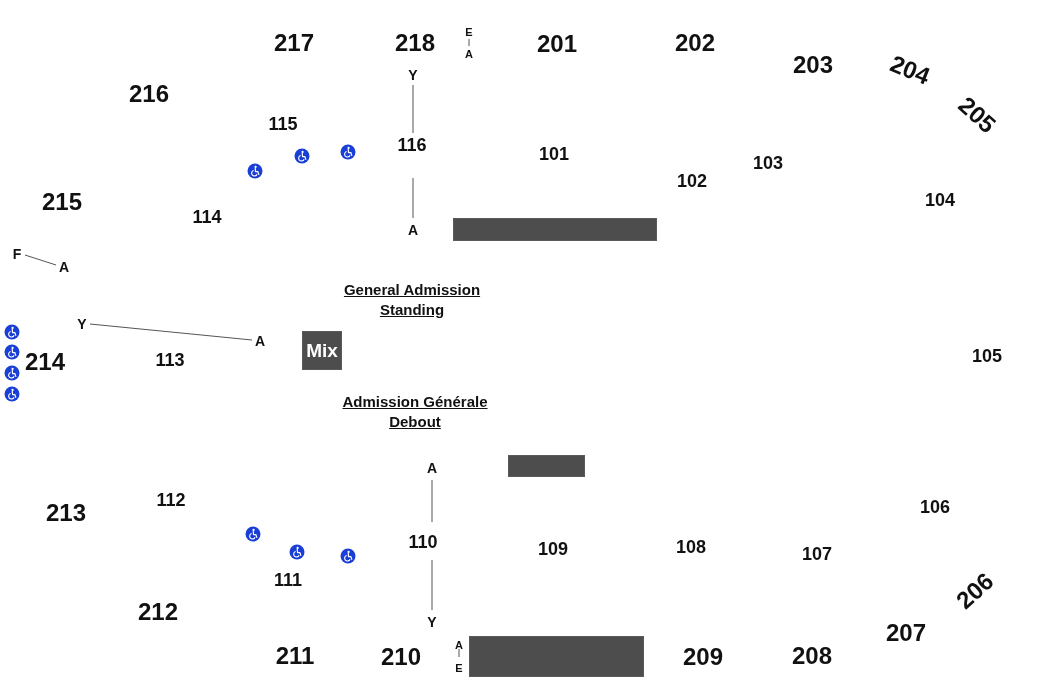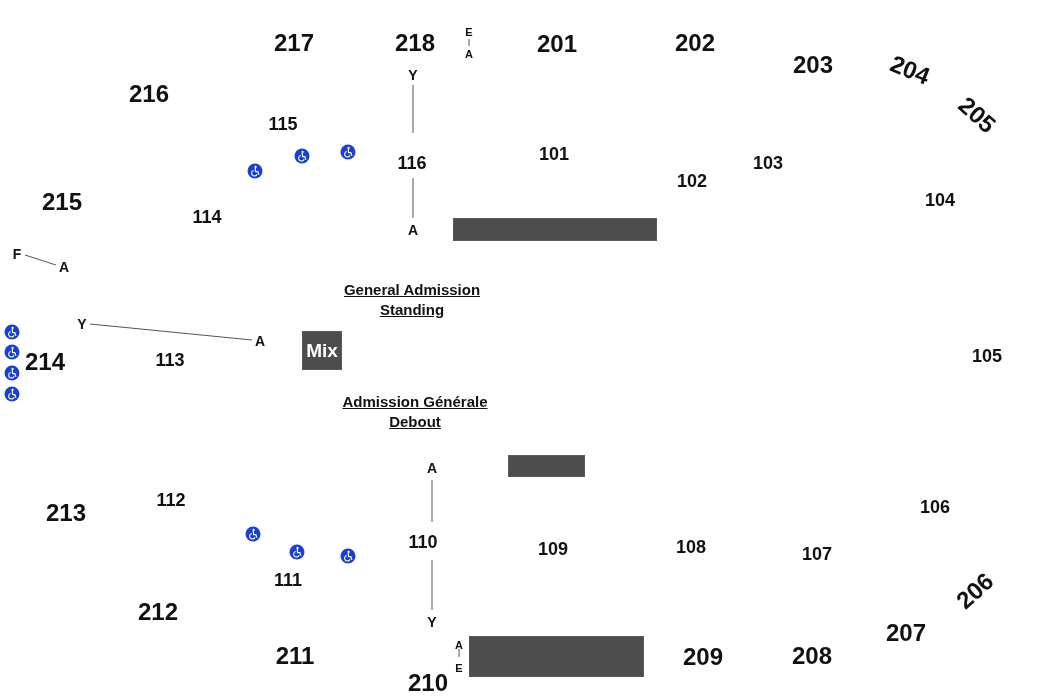--- a/index.html
+++ b/index.html
@@ -58,32 +58,32 @@
 <div class="sec" style="left:935px;top:507px;">106</div>
 <div class="sec" style="left:817px;top:554px;">107</div>
 <div class="sec" style="left:691px;top:547px;">108</div>
 <div class="sec" style="left:553px;top:549px;">109</div>
 <div class="sec" style="left:423px;top:542px;">110</div>
 <div class="sec" style="left:288px;top:580px;">111</div>
 <div class="sec" style="left:171px;top:500px;">112</div>
 <div class="sec" style="left:170px;top:360px;">113</div>
 <div class="sec" style="left:207px;top:217px;">114</div>
 <div class="sec" style="left:283px;top:124px;">115</div>
-<div class="sec" style="left:412px;top:163px;text-align:center;">116</div>
+<div class="sec" style="left:412px;top:145px;text-align:center;">116</div>
 
 <div class="sec s2" style="left:557px;top:44px;">201</div>
 <div class="sec s2" style="left:695px;top:43px;">202</div>
 <div class="sec s2" style="left:813px;top:45px;margin-top:20px;">203</div>
 <div class="sec s2" style="left:910px;top:70px;transform:translate(-50%,-50%) rotate(22deg);">204</div>
 <div class="sec s2" style="left:977px;top:115px;transform:translate(-50%,-50%) rotate(42deg);">205</div>
 <div class="sec s2" style="left:975px;top:591px;transform:translate(-50%,-50%) rotate(-42deg);">206</div>
 <div class="sec s2" style="left:906px;top:633px;">207</div>
 <div class="sec s2" style="left:812px;top:656px;">208</div>
 <div class="sec s2" style="left:703px;top:657px;">209</div>
-<div class="sec s2" style="left:428px;top:657px;margin-top:26px;">210</div>
+<div class="sec s2" style="left:401px;top:657px;">210</div>
 <div class="sec s2" style="left:295px;top:656px;">211</div>
 <div class="sec s2" style="left:158px;top:612px;">212</div>
 <div class="sec s2" style="left:66px;top:513px;">213</div>
 <div class="sec s2" style="left:45px;top:362px;">214</div>
 <div class="sec s2" style="left:62px;top:202px;">215</div>
 <div class="sec s2" style="left:149px;top:94px;">216</div>
 <div class="sec s2" style="left:294px;top:43px;">217</div>
 <div class="sec s2" style="left:415px;top:43px;">218</div>
 
 <div class="row" style="left:413px;top:75px;">Y</div>

